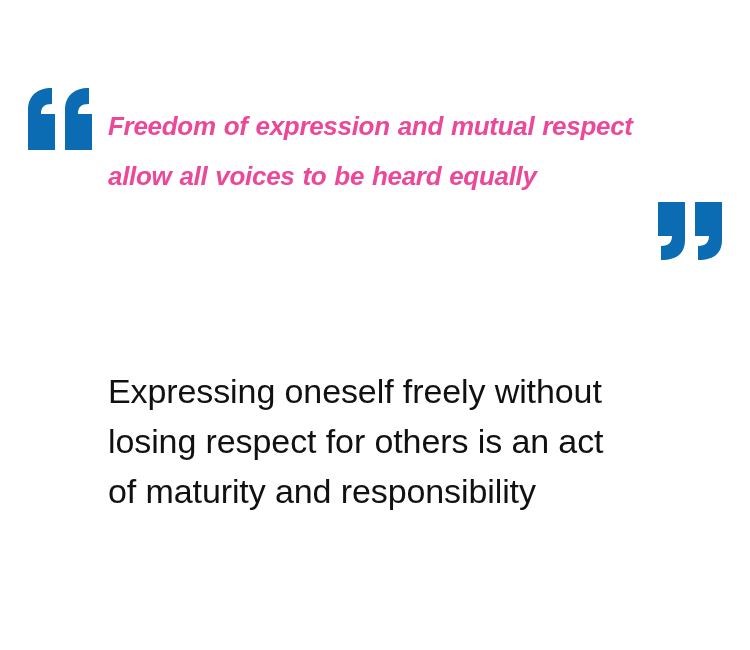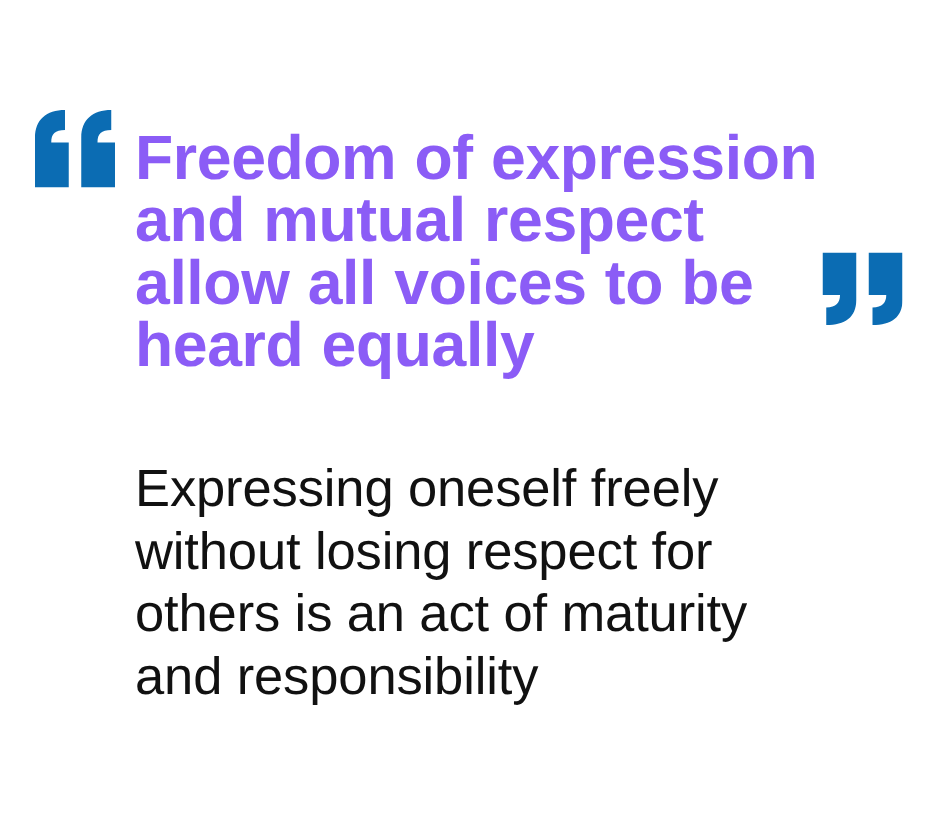--- a/index.html
+++ b/index.html
@@ -45,37 +45,38 @@
 
   
   .headline {
     position: absolute;
     left: 108px;
     top: 101px;
     width: 560px;
     margin: 0;
     font-family: "Liberation Sans", sans-serif;
     font-weight: bold;
-    font-size: 50px;
+    font-size: 26px;
     line-height: 50px;
     letter-spacing: -0.3px;
-    color: #8b5cf6;
+    color: #ec4899;
     word-spacing: 1px;
+    font-style: italic;
   }
 
   
   .body-copy {
     position: absolute;
     left: 108px;
     top: 366px;
     width: 500px;
     margin: 0;
     font-family: "Liberation Sans", sans-serif;
     font-weight: normal;
-    font-size: 42px;
+    font-size: 34px;
     line-height: 50px;
     letter-spacing: -0.1px;
     color: #111111;
   }
 </style>
 </head>
 <body>
 
 <div class="quote-card">
 

